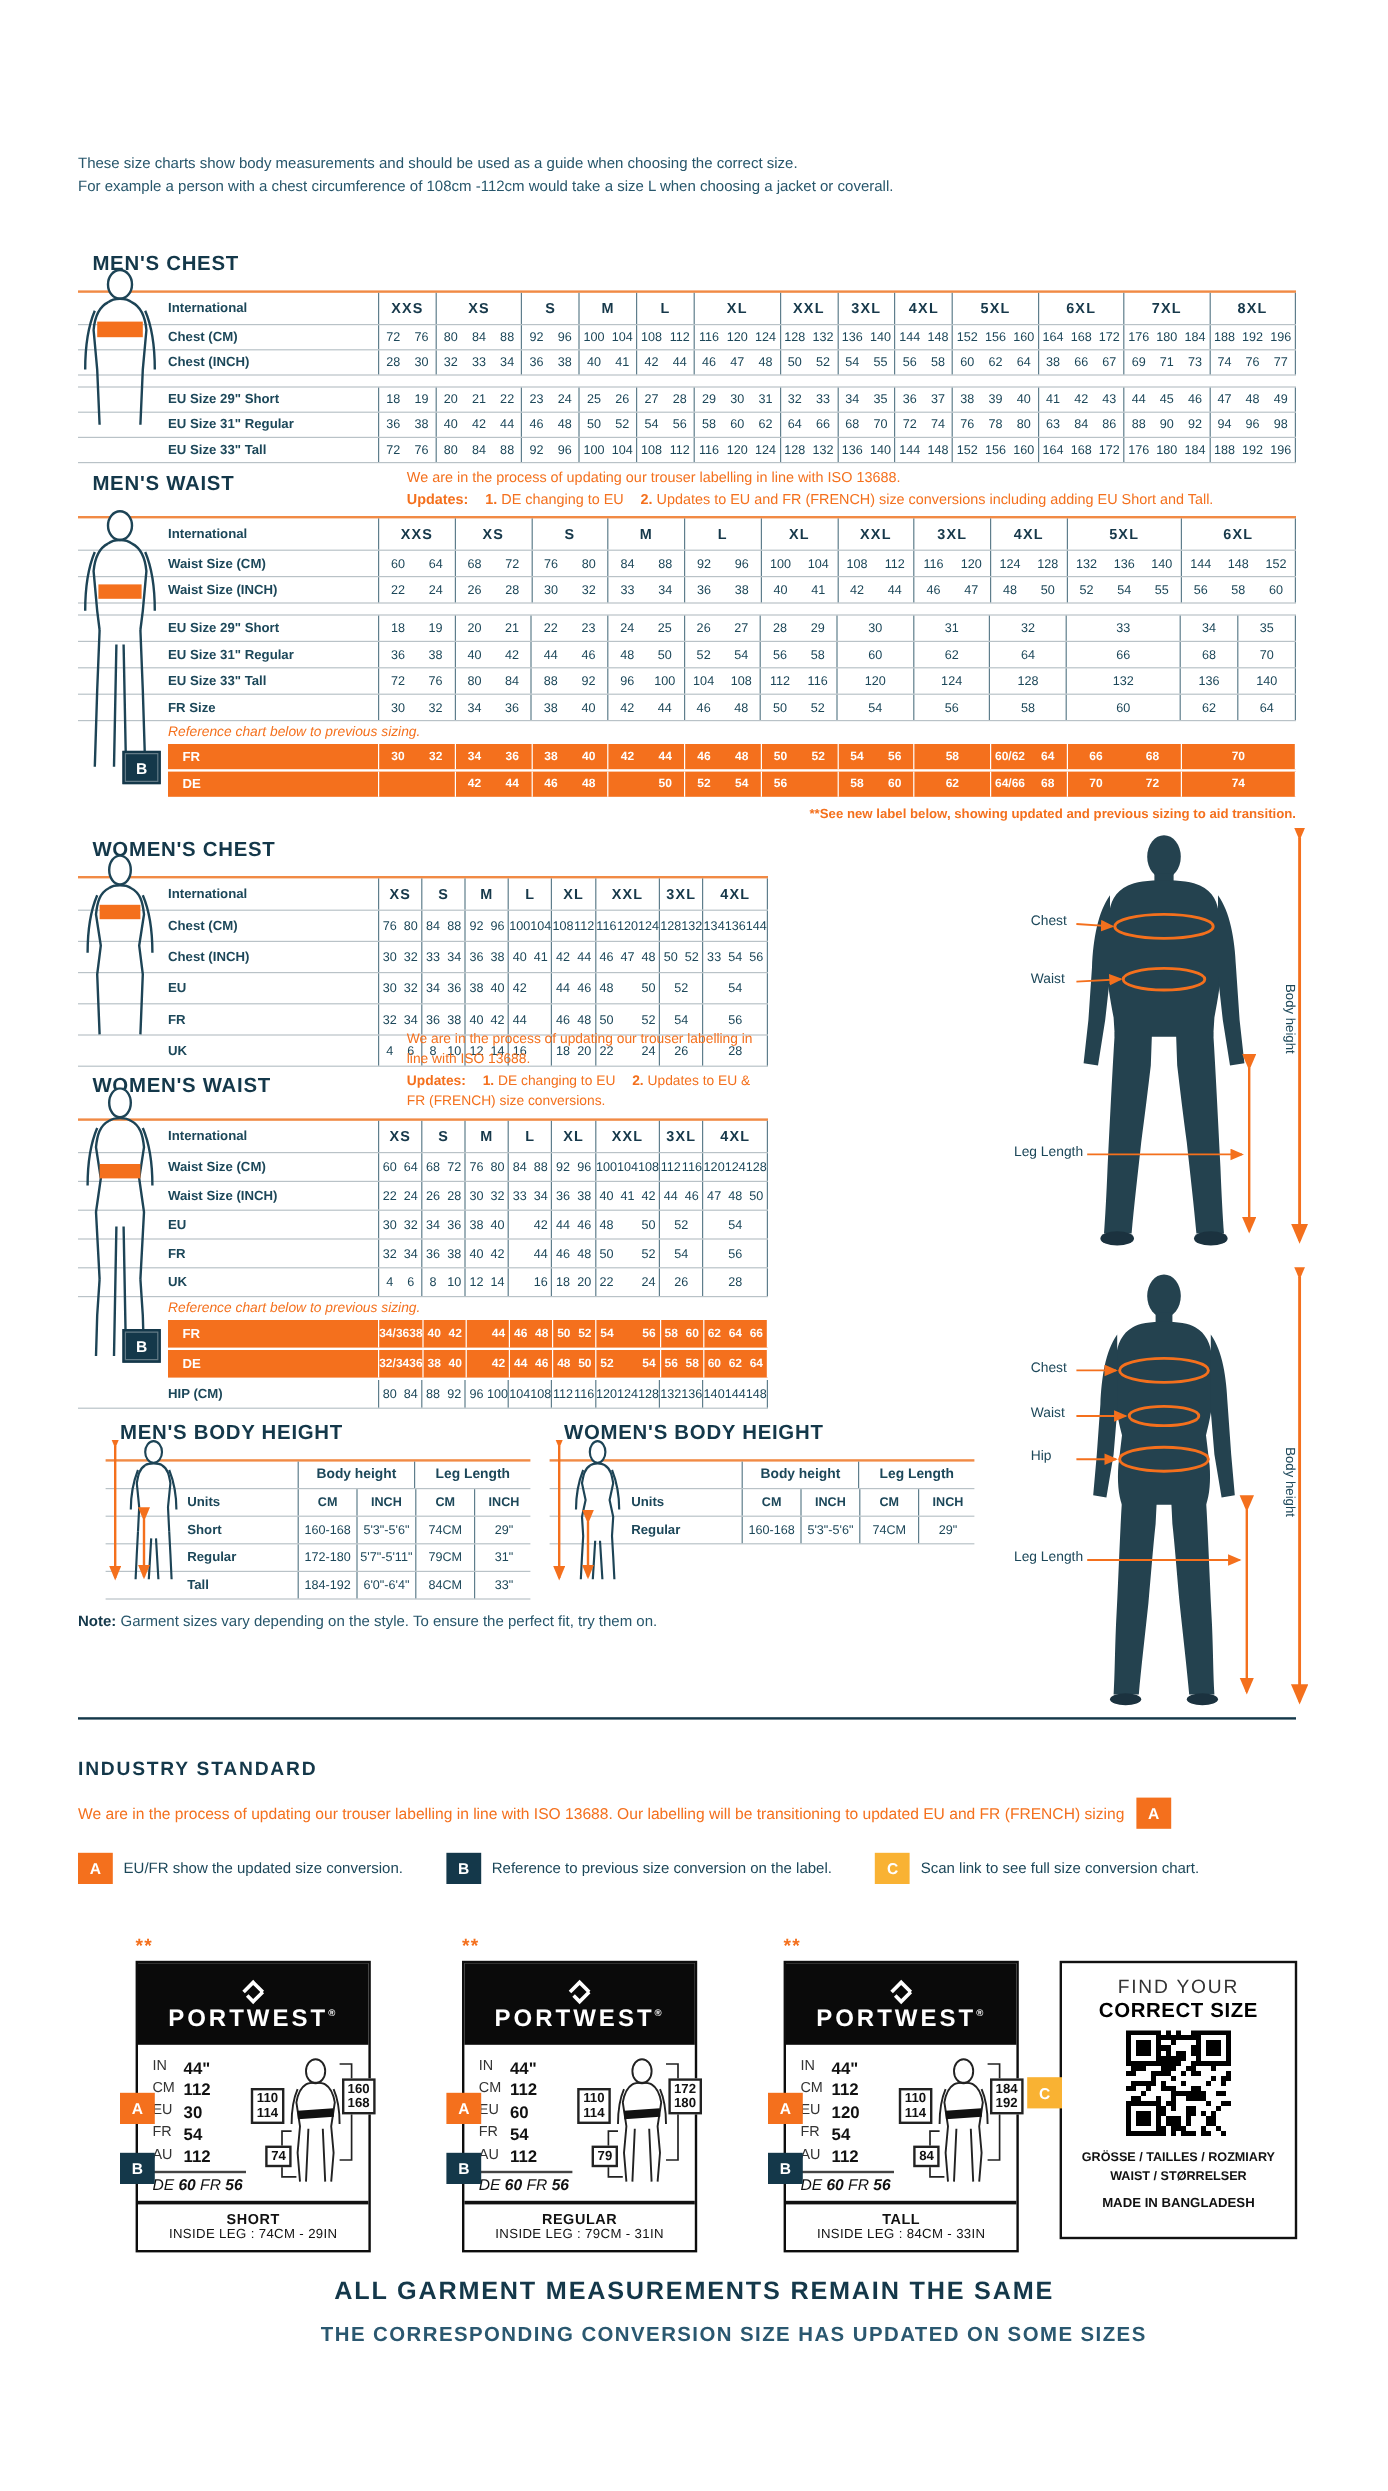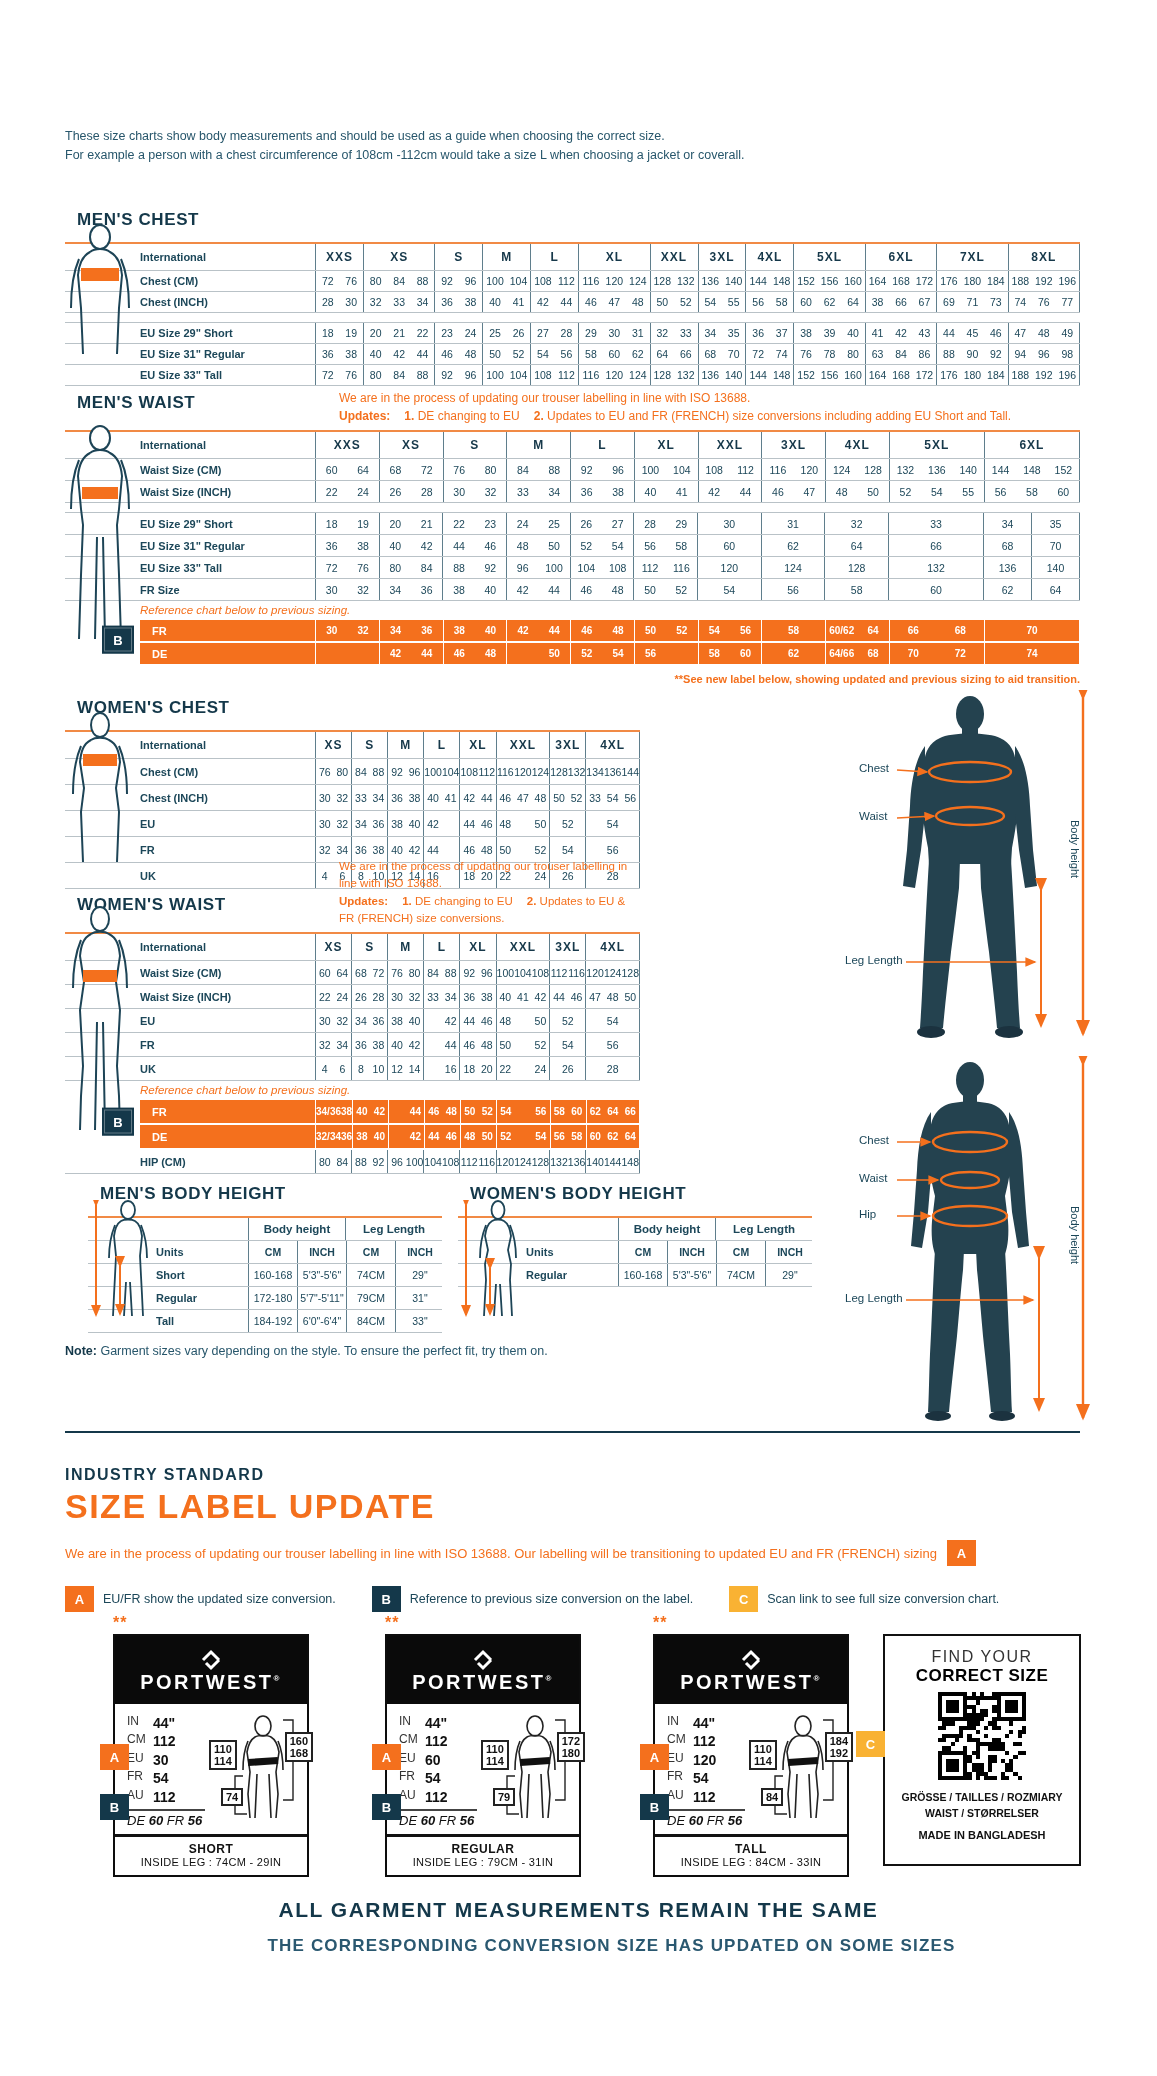--- a/index.html
+++ b/index.html
@@ -1627,21 +1627,20 @@
   </div>
 
   <div class="noteline" style="left:65px;top:1344px;">
     <b>Note:</b><span> Garment sizes vary depending on the style. To ensure the perfect fit, try them on.</span>
   </div>
 
   <div class="divider" style="top:1431px;"></div>
 
   <div class="sec" style="left:65px;top:1466px;width:1015px;">
     <div class="eyebrow">INDUSTRY STANDARD</div>
-    <div class="ind-title">SIZE LABEL UPDATE</div>
     <div class="ind-note">
       <span>We are in the process of updating our trouser labelling in line with ISO 13688. Our labelling will be transitioning to updated EU and FR (FRENCH) sizing</span>
       <span class="badge a">A</span>
     </div>
     <div class="legend" id="legend-mount">
         <div class="li">
           <span class="badge a">A</span>
           <span>EU/FR show the updated size conversion.</span>
         </div>
         <div class="li">

